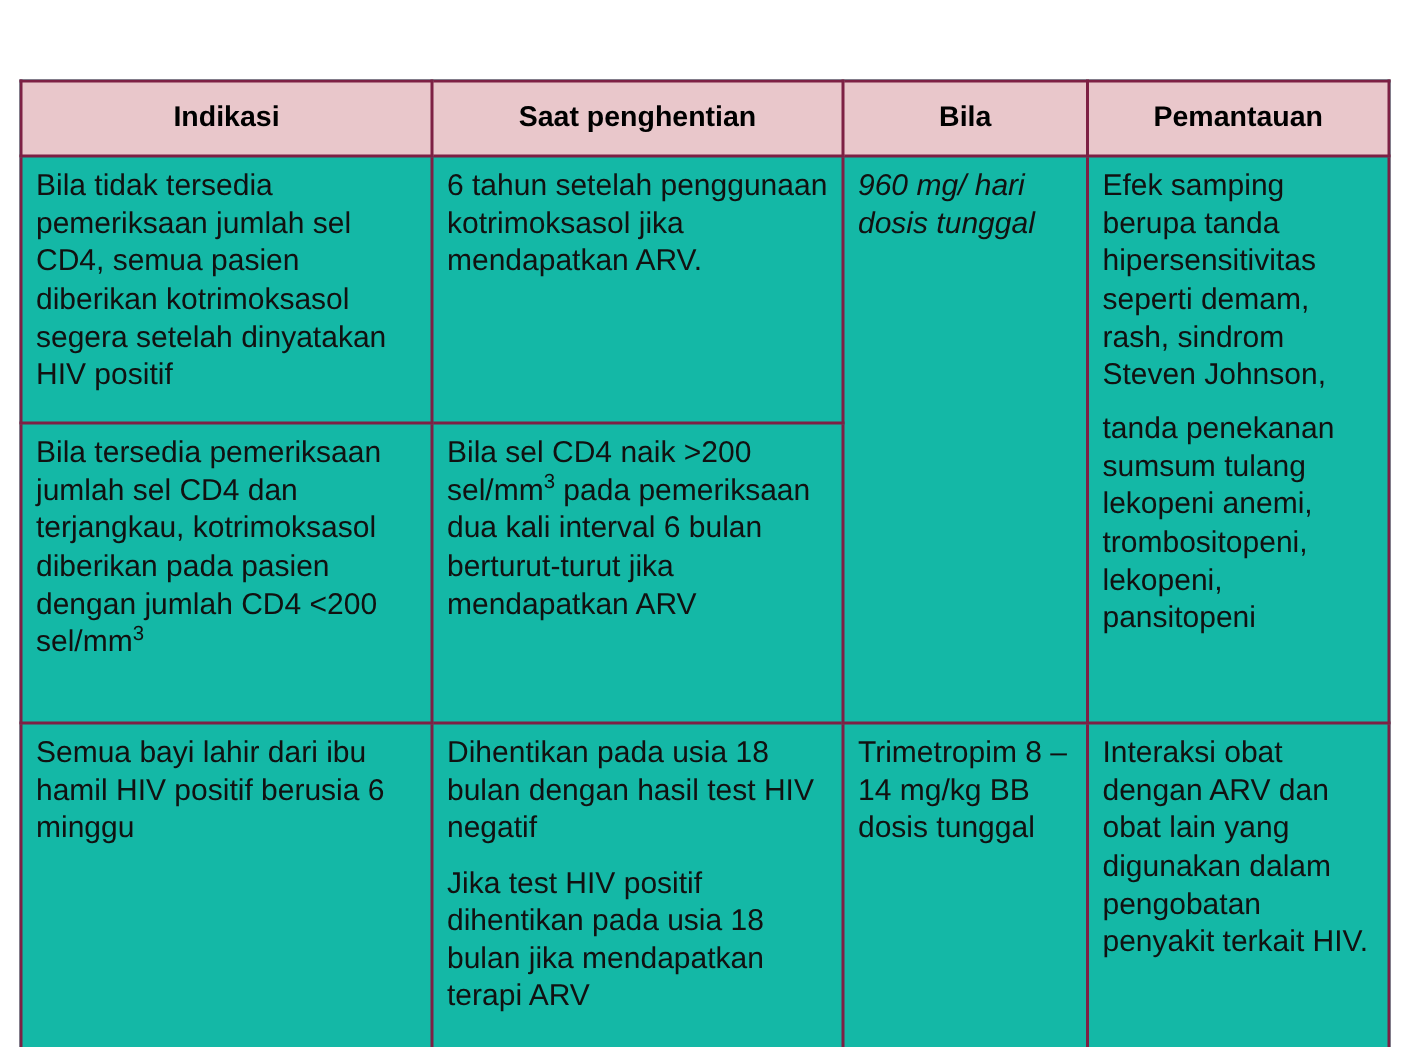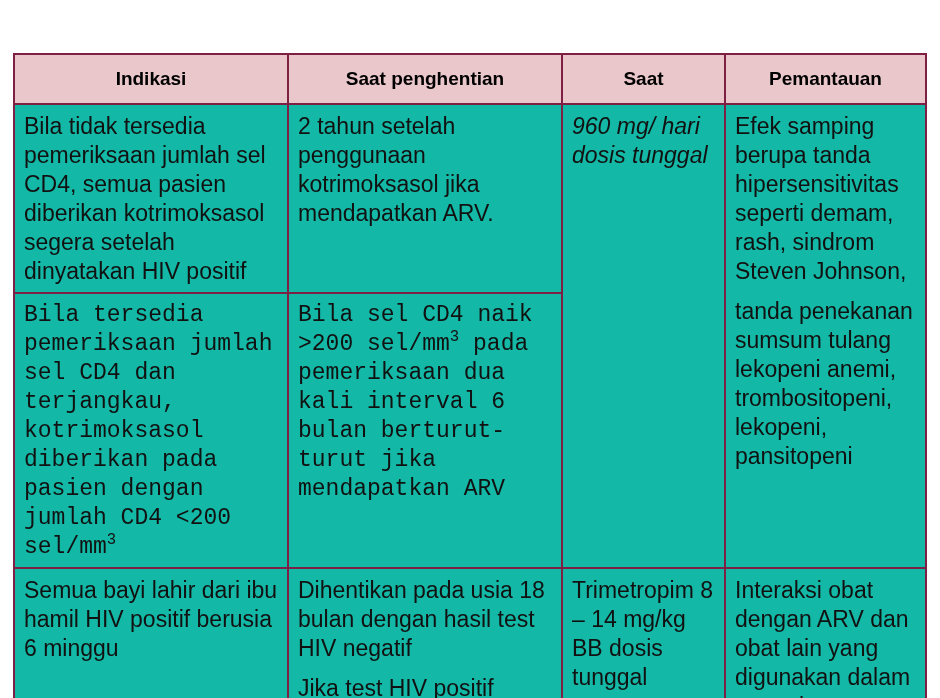--- a/index.html
+++ b/index.html
@@ -28,21 +28,21 @@
     border-collapse: collapse;
     table-layout: fixed;
     background: #14b8a6;
     margin-top: 38px;
   }
   table.cotri-table td,
   table.cotri-table th {
     border: 2px solid #7d2044;
     vertical-align: top;
     padding: 7px 9px 6px 9px;
-    font-size: 23px;
+    font-size: 20px;
     line-height: 1.26;
     color: #111111;
     font-weight: normal;
     text-align: left;
   }
   table.cotri-table thead th {
     background: #e9c7cb;
     text-align: center;
     font-weight: bold;
     font-size: 19px;
@@ -67,53 +67,53 @@
   }
   .cell-p + .cell-p {
     margin-top: 11px;
   }
   sup {
     font-size: 0.68em;
     vertical-align: super;
     line-height: 0;
   }
   .row-tall-1 { height: 178px; }
-  .row-tall-2 { height: 200px; font-family: Liberation Mono, monospace; }
+  .row-tall-2 { height: 200px; }
   .row-tall-3 { height: 261px; }
 </style>
 </head>
 <body>
 
 <div class="page">
 
   <table class="cotri-table">
     <colgroup>
       <col class="col-1">
       <col class="col-2">
       <col class="col-3">
       <col class="col-4">
     </colgroup>
 
     <thead>
       <tr>
         <th>Indikasi</th>
         <th>Saat penghentian</th>
-        <th>Saat</th>
+        <th>Bila</th>
         <th>Pemantauan</th>
       </tr>
     </thead>
 
     <tbody>
 
       <tr class="row-tall-1">
         <td>
           <p class="cell-p">Bila tidak tersedia pemeriksaan jumlah sel CD4, semua pasien diberikan kotrimoksasol segera setelah dinyatakan HIV positif</p>
         </td>
         <td>
-          <p class="cell-p">2 tahun setelah penggunaan kotrimoksasol jika mendapatkan ARV.</p>
+          <p class="cell-p">6 tahun setelah penggunaan kotrimoksasol jika mendapatkan ARV.</p>
         </td>
         <td class="dose-span" rowspan="2">
           <p class="cell-p">960 mg/ hari</p>
           <p class="cell-p" style="margin-top:0">dosis tunggal</p>
         </td>
         <td class="monitor-span" rowspan="2">
           <p class="cell-p">Efek samping berupa tanda hipersensitivitas seperti demam, rash, sindrom Steven Johnson,</p>
           <p class="cell-p">tanda penekanan sumsum tulang lekopeni anemi, trombositopeni, lekopeni, pansitopeni</p>
         </td>
       </tr>

